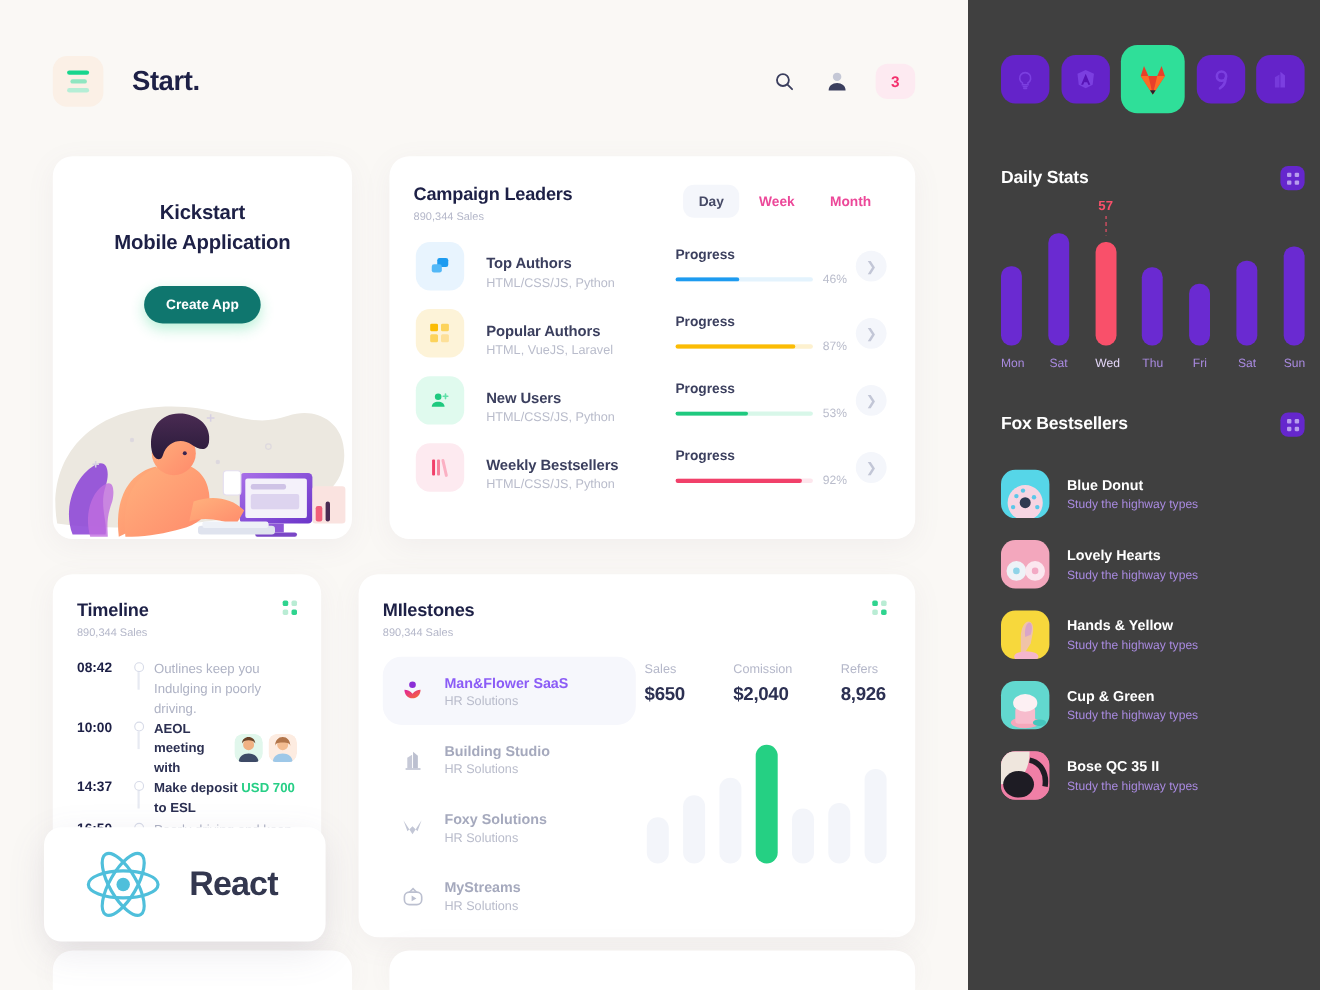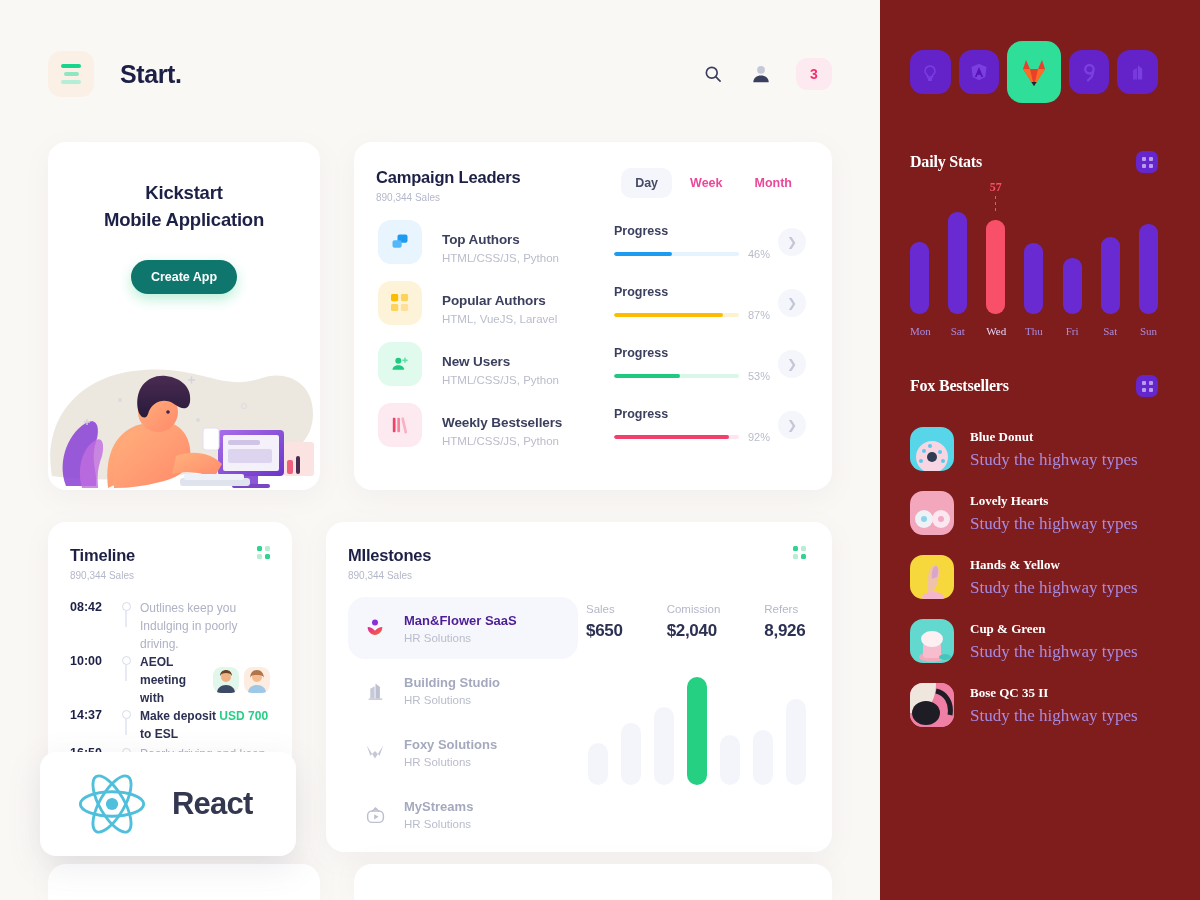--- a/index.html
+++ b/index.html
@@ -139,39 +139,39 @@
   }
   .react-card .rlbl { font-size: 31px; font-weight: bold; color: #33374f; letter-spacing: -.8px; }
 
   
   .ms-body { display: flex; margin-top: 16px; }
   .ms-list { width: 230px; }
   .ms-item { display: flex; align-items: center; height: 62px; padding-left: 10px; border-radius: 17px; }
   .ms-item.on { background: #f6f7fc; }
   .ms-ic { width: 34px; display: flex; align-items: center; justify-content: center; flex: none; }
   .ms-tx { margin-left: 12px; }
-  .ms-nm { font-size: 13px; font-weight: bold; color: #4c1d95; }
+  .ms-nm { font-size: 13px; font-weight: bold; color: #8b5cf6; }
   .ms-nm.dim { color: #a5a9bd; }
   .ms-sb { font-size: 11.5px; color: #b9bccb; margin-top: 4px; }
   .ms-right { flex: 1; padding-left: 8px; }
   .stats { display: flex; gap: 44px; padding-top: 6px; }
   .stat-l { font-size: 11.5px; color: #b4b7c9; }
   .stat-v { font-size: 17px; font-weight: bold; color: #2c3052; margin-top: 6px; letter-spacing: -.3px; }
   .ms-chart { display: flex; align-items: flex-end; gap: 13px; height: 120px; margin-top: 24px; padding-left: 2px; }
   .ms-chart .b { width: 20px; border-radius: 10px; background: #f3f5fa; }
   .ms-chart .b.hi { background: #25d083; }
 
   
   .peek { position: absolute; bottom: 0; height: 36px; background: #fff; border-radius: 18px 18px 0 0;
           box-shadow: 0 -3px 22px rgba(130,120,140,.06); }
   .peek.p1 { left: 48px; width: 272px; }
   .peek.p2 { left: 354px; right: 48px; }
 
   
-  .side { width: 320px; height: 900px; background: #7f1d1d; padding: 50px 42px 0 30px; position: relative; overflow: hidden; font-family: Liberation Serif, serif; }
+  .side { width: 320px; height: 900px; background: #404040; padding: 50px 14px 0 30px; position: relative; overflow: hidden; }
   .apps { display: flex; gap: 8px; justify-content: space-between; }
   .app-ic {
     width: 44px; height: 44px; border-radius: 13px; background: #6423c9;
     display: flex; align-items: center; justify-content: center; cursor: pointer;
   }
   .app-ic.on { width: 58px; height: 62px; border-radius: 15px; background: #2fdf99; margin-top: -9px; }
   .side h3 { color: #fff; font-size: 16px; font-weight: bold; letter-spacing: -.2px; }
   .side-head { display: flex; align-items: center; margin-top: 48px; }
   .sq-btn { margin-left: auto; width: 22px; height: 22px; border-radius: 7px; background: #6527cd;
             display: grid; grid-template-columns: 4px 4px; gap: 3px; align-content: center; justify-content: center; cursor: pointer; }
@@ -186,21 +186,21 @@
            background: repeating-linear-gradient(to bottom, #f9506a 0 3px, transparent 3px 6px); }
   .dlbls { display: flex; justify-content: space-between; margin-top: 11px; }
   .dlbl { width: 19px; font-size: 11px; color: #a98ae0; text-align: center; }
   .dlbl.hi { color: #e3d6f7; }
 
   .bs-list { margin-top: 20px; }
   .bs-item { display: flex; align-items: center; height: 64px; cursor: pointer; }
   .bs-th { width: 44px; height: 44px; border-radius: 13px; flex: none; overflow: hidden; position: relative; }
   .bs-tx { margin-left: 16px; }
   .bs-nm { font-size: 13px; font-weight: bold; color: #fff; }
-  .bs-sb { font-size: 17px; color: #a98ae0; margin-top: 5px; }
+  .bs-sb { font-size: 11px; color: #a98ae0; margin-top: 5px; }
 </style>
 </head>
 <body>
 
 <div class="app">
 
   <div class="main">
 
     <div class="topbar">
       <div class="logo-box">

